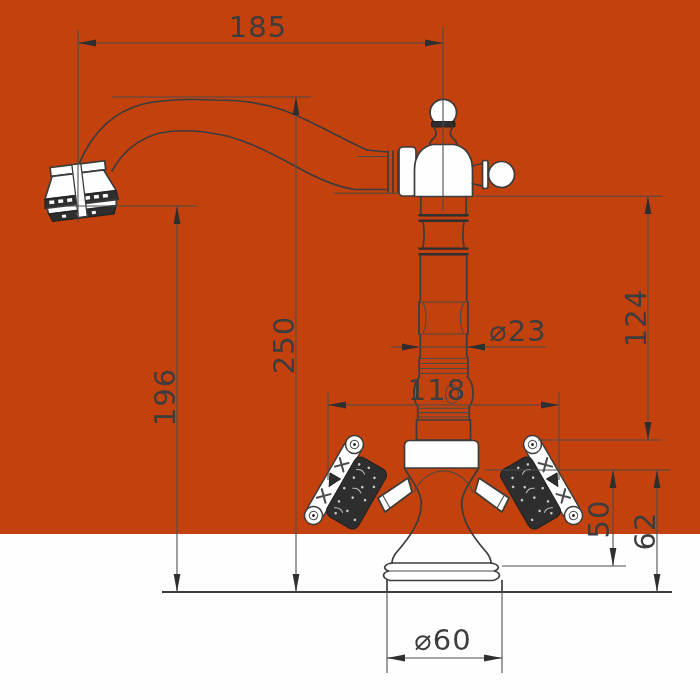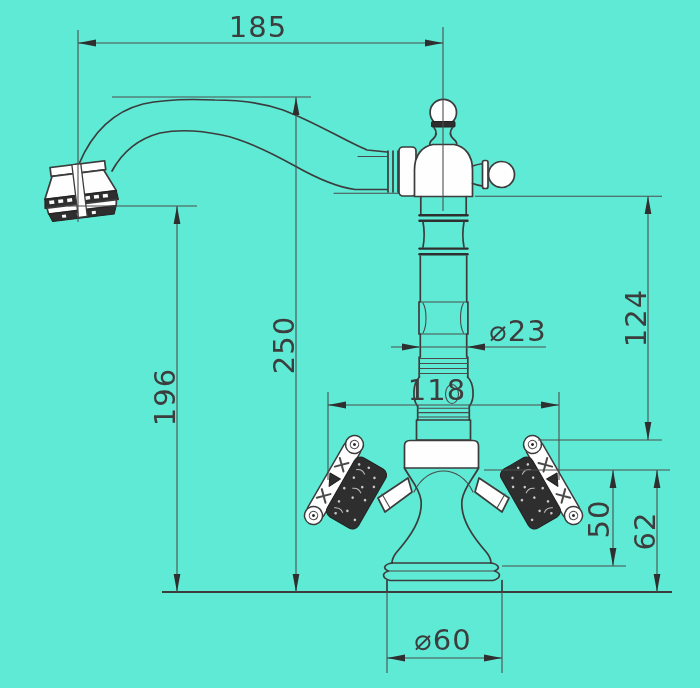--- a/index.html
+++ b/index.html
@@ -1,16 +1,16 @@
 <!DOCTYPE html>
 <html><head>
 <meta charset="utf-8">
 <style>
   html,body{margin:0;padding:0;background:#fefefe;width:700px;height:700px;overflow:hidden;}
-  .canvas{width:700px;height:688px;background:#5eead4;}
+  .canvas{width:700px;height:534px;background:#c2410c;}
   svg{display:block;}
   .dim-label{
     font-family:"DejaVu Sans",sans-serif;
     font-size:29px;
     letter-spacing:1px;
     fill:#3d3d3d;
   }
   .outline{stroke:#3c3c3c;stroke-width:1.7;fill:none;stroke-linecap:round;stroke-linejoin:round;}
   .outline-thin{stroke:#4a4a4a;stroke-width:1.1;fill:none;stroke-linecap:round;}
   .outline-bold{stroke:#2f2f2f;stroke-width:2.4;fill:none;stroke-linecap:round;}

